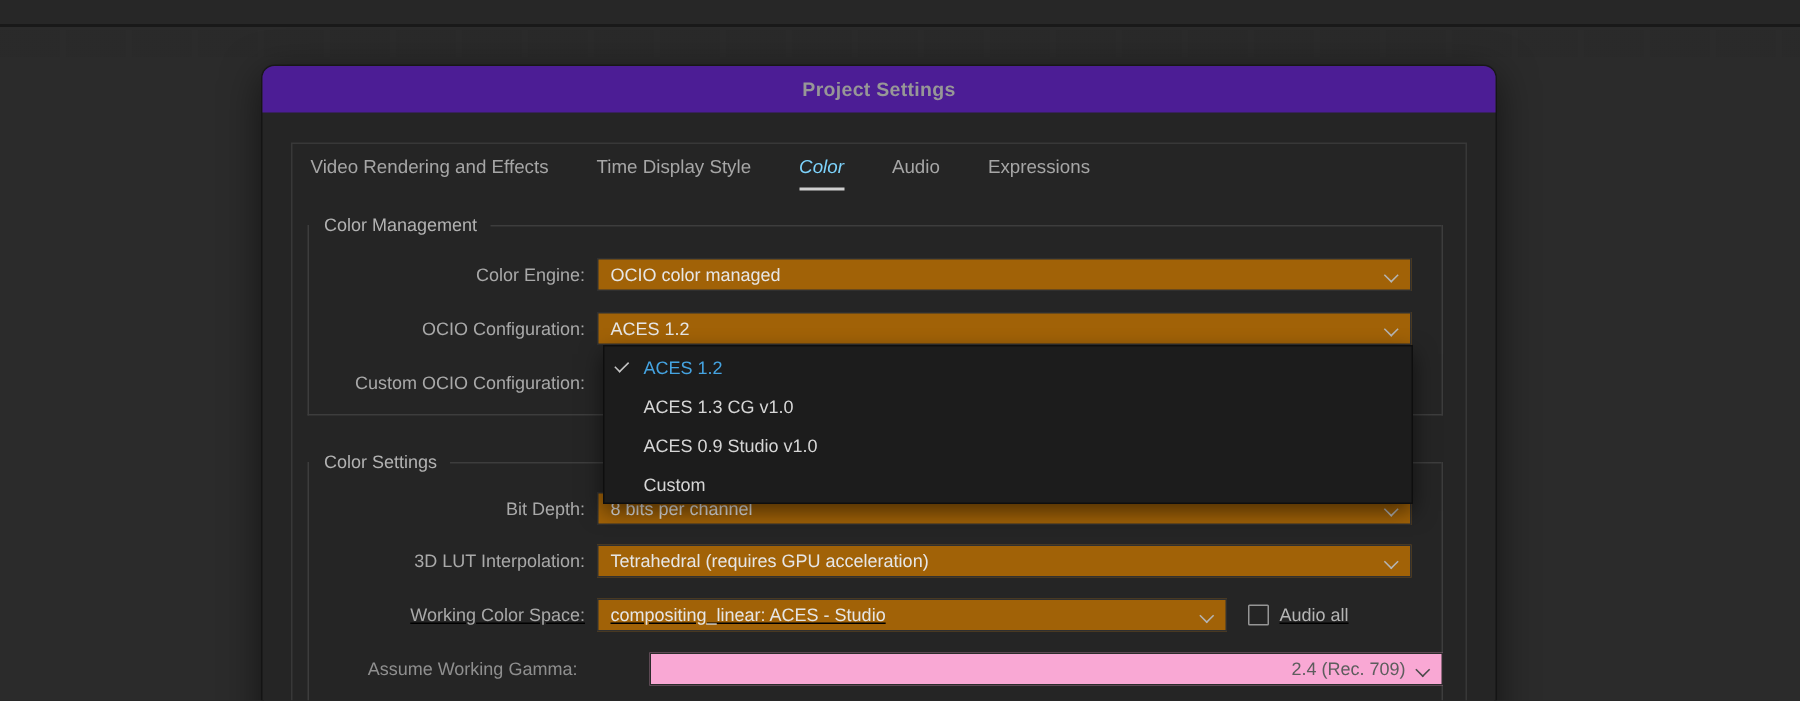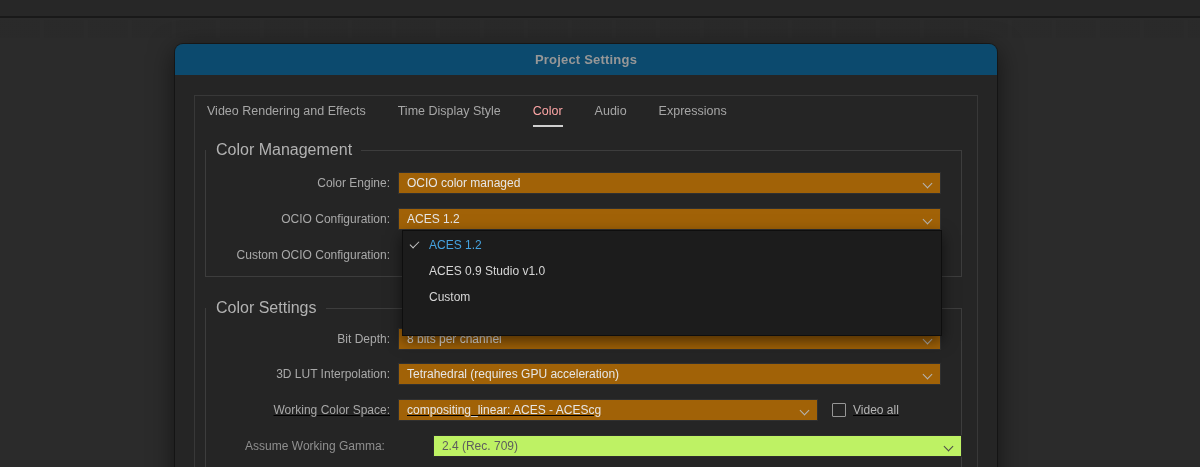--- a/index.html
+++ b/index.html
@@ -22,21 +22,21 @@
   }
 
   
   .dialog {
     position:absolute; left:175px; top:44px; width:822px; height:520px;
     background:#252525; border-radius:8px 8px 0 0;
     box-shadow:0 6px 26px rgba(0,0,0,.55), 0 0 0 1px rgba(0,0,0,.35);
   }
   .titlebar {
     position:absolute; left:0; top:0; width:100%; height:31px;
-    background:#0c4a6e; border-radius:8px 8px 0 0;
+    background:#4c1d95; border-radius:8px 8px 0 0;
     display:flex; align-items:center; justify-content:center;
   }
   .titlebar .title {
     font-size:13px; font-weight:bold; color:#979797; letter-spacing:.2px;
   }
 
   .content-frame {
     position:absolute; left:19px; top:51px; width:784px; height:450px;
     border:1px solid #383838;
   }
@@ -44,32 +44,32 @@
   
   .tabs {
     position:absolute; left:32px; top:58px; height:28px;
     display:flex; align-items:flex-start;
   }
   .tab {
     margin-right:32px; font-size:12.5px; color:#a6a6a6;
     padding-bottom:5px; border-bottom:2px solid transparent;
     line-height:18px; cursor:default; white-space:nowrap;
   }
-  .tab.active { color:#fca5a5; border-bottom-color:#cfcfcf; }
+  .tab.active { color:#7dd3fc; border-bottom-color:#cfcfcf;font-style:italic; }
 
   
   .group {
     position:absolute; border:1px solid #3d3d3d; border-top:none;
   }
   .group-head {
     position:absolute; top:-8px; left:10px; right:0;
     display:flex; align-items:center; height:16px;
   }
   .group-title {
-    font-size:16px; color:#b2b2b2; padding-right:9px; white-space:nowrap;
+    font-size:12px; color:#b2b2b2; padding-right:9px; white-space:nowrap;
   }
   .group-line { flex:1; height:1px; background:#3d3d3d; margin-right:0; }
   #group-color-management { left:30px; top:106px; width:757px; height:127px; }
   #group-color-settings   { left:30px; top:264px; width:757px; height:240px; }
 
   
   .row {
     position:absolute; left:30px; width:757px; height:22px;
     display:flex; align-items:center;
   }
@@ -82,21 +82,21 @@
     border:1px solid #303030; display:flex; align-items:center;
     color:#e6e6e6; font-size:12px; padding:0 24px 0 8px; cursor:default;
   }
   .select .chevron {
     position:absolute; right:9px; top:7px; width:7px; height:7px;
     border-right:1.6px solid #b5b5b5; border-bottom:1.6px solid #b5b5b5;
     transform:rotate(45deg);
   }
   .select.wide   { width:543px; }
   .select.medium { width:420px; }
-  .select.disabled { background:#bef264; border-color:#2c2c2c; color:#5d5d5d; }
+  .select.disabled { background:#f9a8d4; border-color:#2c2c2c; color:#5d5d5d;justify-content:flex-end; }
   .select.disabled .chevron { border-color:#4a4a4a; }
   .row-label.disabled { color:#8f8f8f; }
 
   #row-color-engine   { top:128px; }
   #row-ocio-config    { top:164px; }
   #row-custom-ocio    { top:200px; }
   #row-bit-depth      { top:284px; }
   #row-lut            { top:319px; }
   #row-wcs            { top:355px;text-decoration:underline; }
   #row-gamma          { top:391px;gap:40px; }
@@ -196,43 +196,46 @@
       <span class="row-label">3D LUT Interpolation:</span>
       <div class="select wide">
         <span>Tetrahedral (requires GPU acceleration)</span>
         <span class="chevron"></span>
       </div>
     </div>
 
     <div class="row" id="row-wcs">
       <span class="row-label">Working Color Space:</span>
       <div class="select medium">
-        <span>compositing_linear: ACES - ACEScg</span>
+        <span>compositing_linear: ACES - Studio</span>
         <span class="chevron"></span>
       </div>
       <div class="showall">
         <span class="checkbox"></span>
-        <span class="showall-label">Video all</span>
+        <span class="showall-label">Audio all</span>
       </div>
     </div>
 
     <div class="row" id="row-gamma">
       <span class="row-label disabled">Assume Working Gamma:</span>
       <div class="select wide disabled">
         <span>2.4 (Rec. 709)</span>
         <span class="chevron"></span>
       </div>
     </div>
 
     <div class="menu">
       <div class="menu-item selected">
         <span class="check"></span>
         <span>ACES 1.2</span>
       </div>
       <div class="menu-item">
+        <span>ACES 1.3 CG v1.0</span>
+      </div>
+      <div class="menu-item">
         <span>ACES 0.9 Studio v1.0</span>
       </div>
       <div class="menu-item">
         <span>Custom</span>
       </div>
     </div>
 
   </div>
 </div>
 

